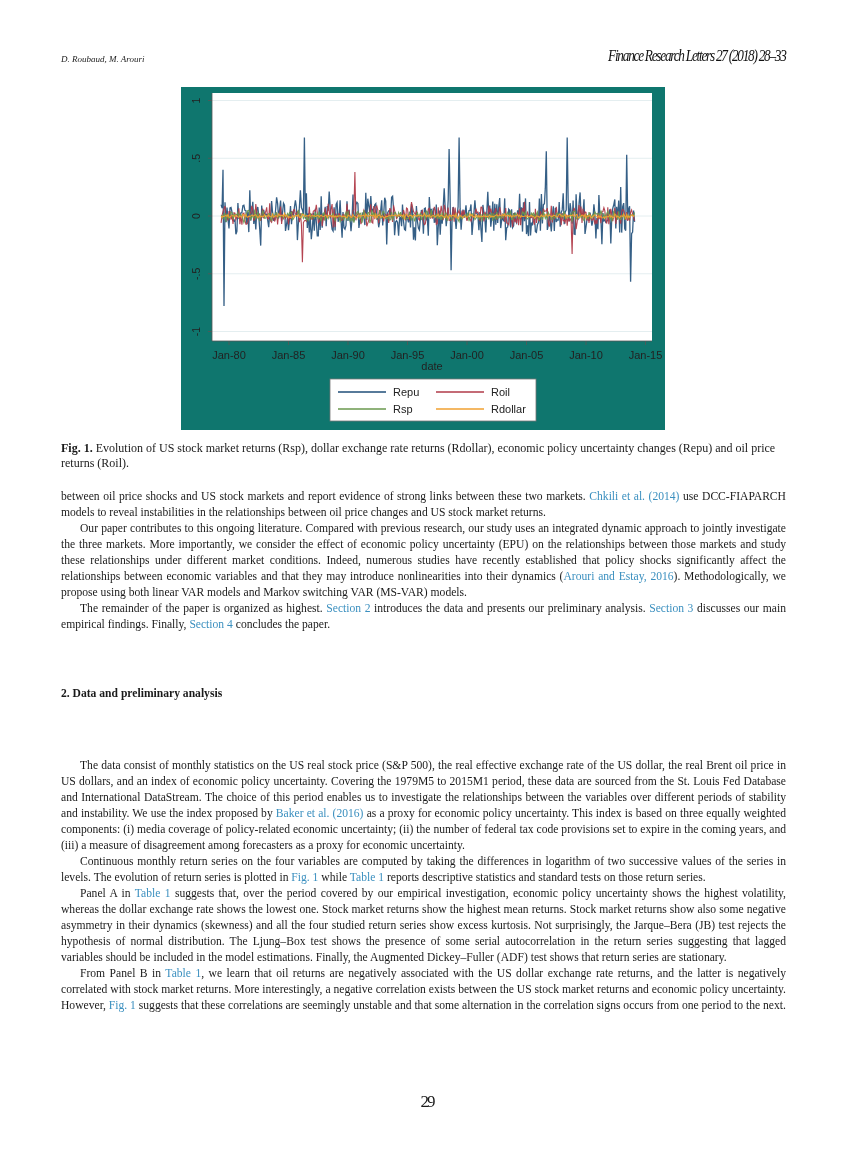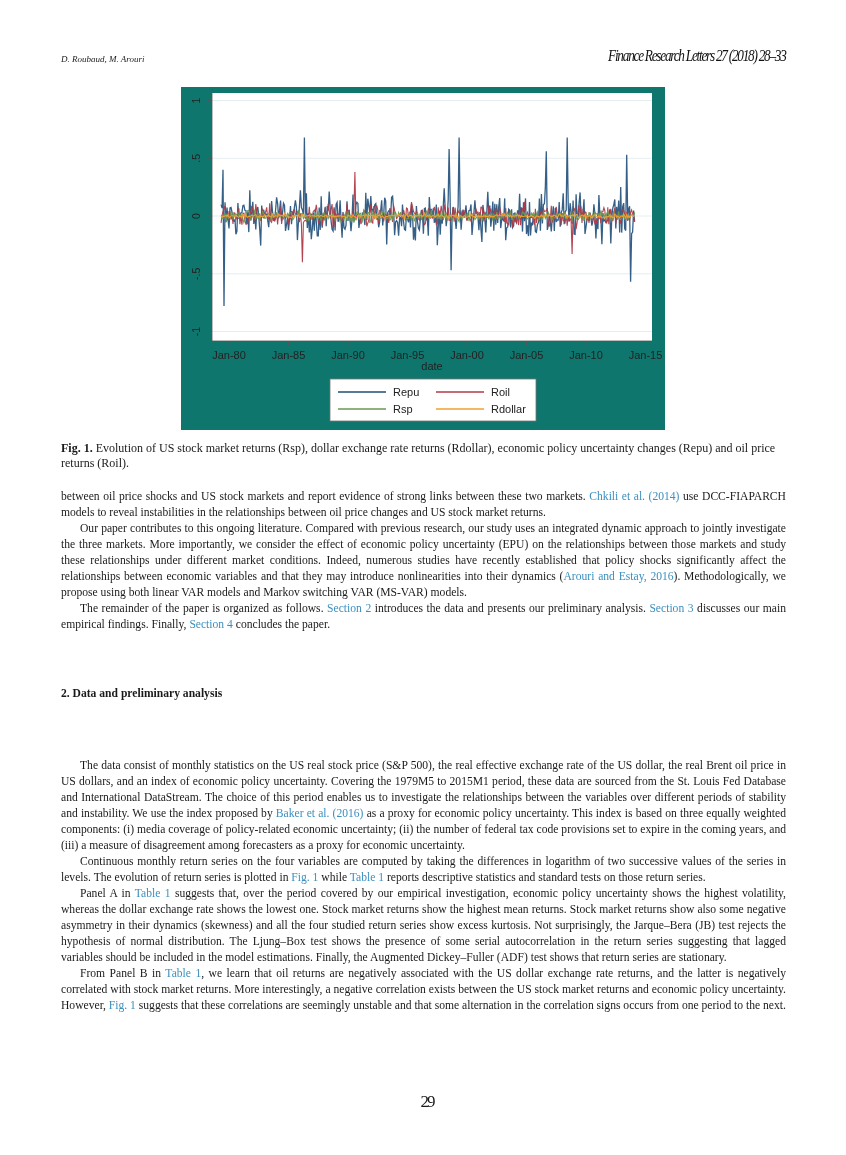--- a/index.html
+++ b/index.html
@@ -98,21 +98,21 @@
 </div>
 
 <div class="caption">
   <b>Fig. 1.</b>
   <span>Evolution of US stock market returns (Rsp), dollar exchange rate returns (Rdollar), economic policy uncertainty changes (Repu) and oil price returns (Roil).</span>
 </div>
 
 <div class="body-text" style="top:489px;">
   <p><span>between oil price shocks and US stock markets and report evidence of strong links between these two markets. </span><span class="link">Chkili et al. (2014)</span><span> use DCC-FIAPARCH models to reveal instabilities in the relationships between oil price changes and US stock market returns.</span></p>
   <p class="ind"><span>Our paper contributes to this ongoing literature. Compared with previous research, our study uses an integrated dynamic approach to jointly investigate the three markets. More importantly, we consider the effect of economic policy uncertainty (EPU) on the relationships between those markets and study these relationships under different market conditions. Indeed, numerous studies have recently established that policy shocks significantly affect the relationships between economic variables and that they may introduce nonlinearities into their dynamics (</span><span class="link">Arouri and Estay, 2016</span><span>). Methodologically, we propose using both linear VAR models and Markov switching VAR (MS-VAR) models.</span></p>
-  <p class="ind"><span>The remainder of the paper is organized as follows. </span><span class="link">Section 2</span><span> introduces the data and presents our preliminary analysis. </span><span class="link">Section 3</span><span> discusses our main empirical findings. Finally, </span><span class="link">Section 4</span><span> concludes the paper.</span></p>
+  <p class="ind"><span>The remainder of the paper is organized as highest. </span><span class="link">Section 2</span><span> introduces the data and presents our preliminary analysis. </span><span class="link">Section 3</span><span> discusses our main empirical findings. Finally, </span><span class="link">Section 4</span><span> concludes the paper.</span></p>
 </div>
 
 <div class="heading">2.  Data and preliminary analysis</div>
 
 <div class="body-text" style="top:722px;margin-top:36px;">
   <p class="ind"><span>The data consist of monthly statistics on the US real stock price (S&amp;P 500), the real effective exchange rate of the US dollar, the real Brent oil price in US dollars, and an index of economic policy uncertainty. Covering the 1979M5 to 2015M1 period, these data are sourced from the St. Louis Fed Database and International DataStream. The choice of this period enables us to investigate the relationships between the variables over different periods of stability and instability. We use the index proposed by </span><span class="link">Baker et al. (2016)</span><span> as a proxy for economic policy uncertainty. This index is based on three equally weighted components: (i) media coverage of policy-related economic uncertainty; (ii) the number of federal tax code provisions set to expire in the coming years, and (iii) a measure of disagreement among forecasters as a proxy for economic uncertainty.</span></p>
   <p class="ind"><span>Continuous monthly return series on the four variables are computed by taking the differences in logarithm of two successive values of the series in levels. The evolution of return series is plotted in </span><span class="link">Fig. 1</span><span> while </span><span class="link">Table 1</span><span> reports descriptive statistics and standard tests on those return series.</span></p>
   <p class="ind"><span>Panel A in </span><span class="link">Table 1</span><span> suggests that, over the period covered by our empirical investigation, economic policy uncertainty shows the highest volatility, whereas the dollar exchange rate shows the lowest one. Stock market returns show the highest mean returns. Stock market returns show also some negative asymmetry in their dynamics (skewness) and all the four studied return series show excess kurtosis. Not surprisingly, the Jarque–Bera (JB) test rejects the hypothesis of normal distribution. The Ljung–Box test shows the presence of some serial autocorrelation in the return series suggesting that lagged variables should be included in the model estimations. Finally, the Augmented Dickey–Fuller (ADF) test shows that return series are stationary.</span></p>
   <p class="ind"><span>From Panel B in </span><span class="link">Table 1</span><span>, we learn that oil returns are negatively associated with the US dollar exchange rate returns, and the latter is negatively correlated with stock market returns. More interestingly, a negative correlation exists between the US stock market returns and economic policy uncertainty. However, </span><span class="link">Fig. 1</span><span> suggests that these correlations are seemingly unstable and that some alternation in the correlation signs occurs from one period to the next.</span></p>
 </div>

